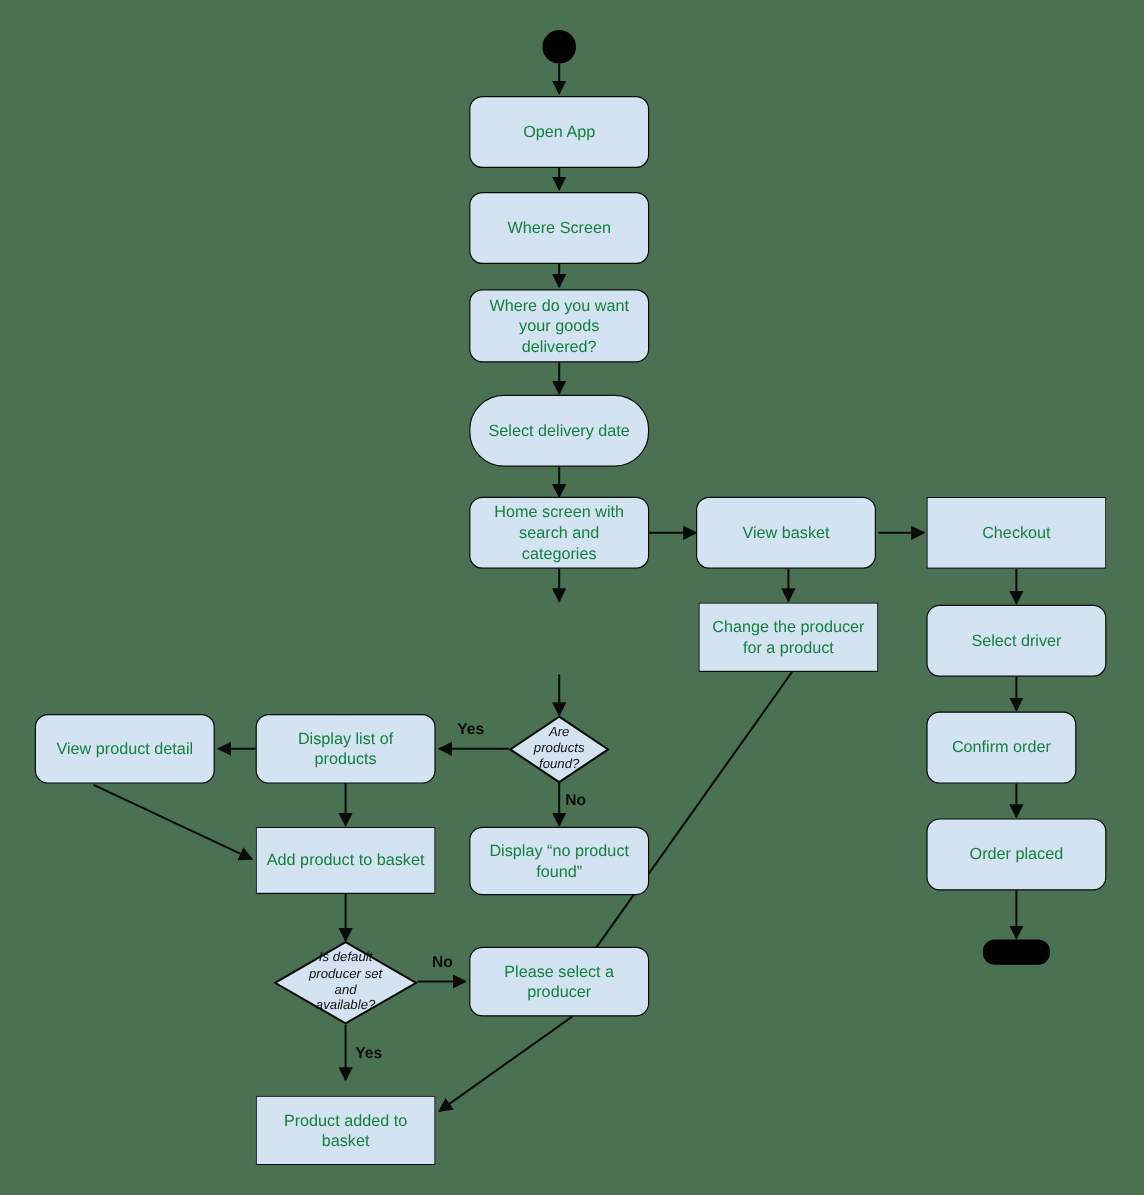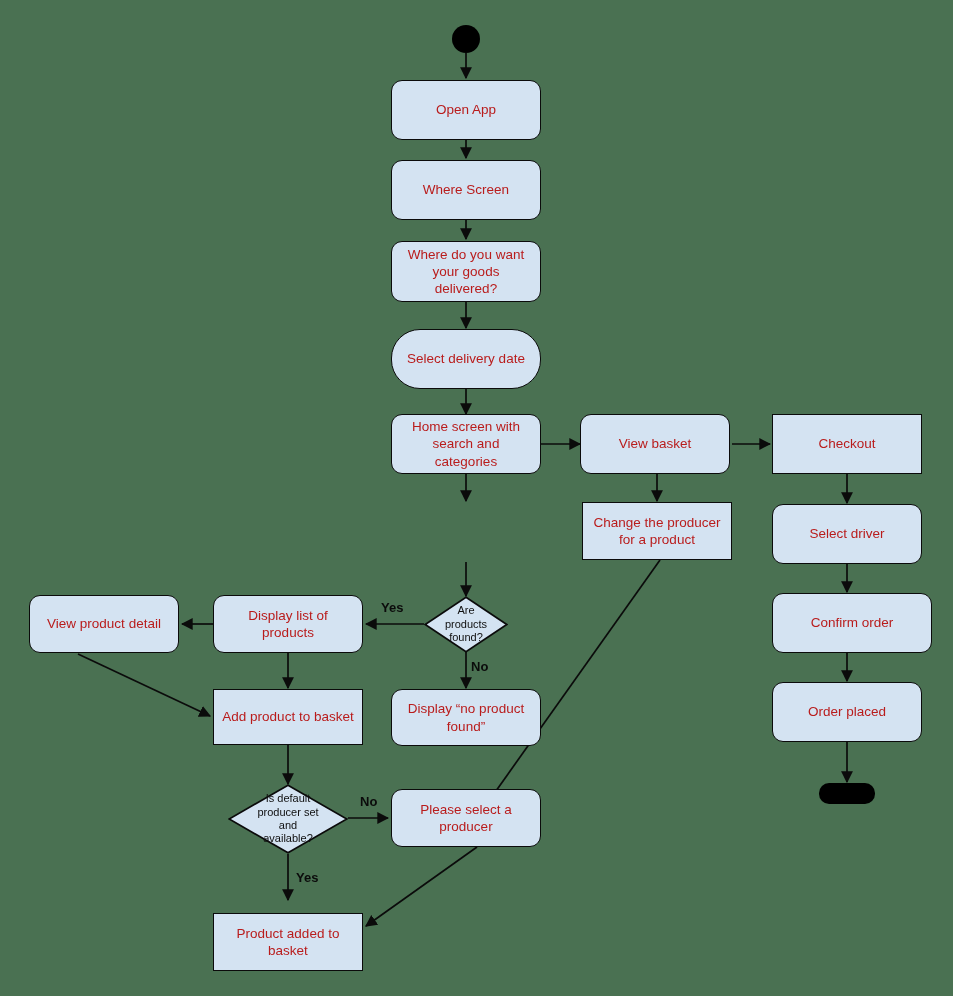--- a/index.html
+++ b/index.html
@@ -25,35 +25,36 @@
   }
   .node {
     position: absolute;
     box-sizing: border-box;
     background: #d4e3f2;
     border: 1.6px solid #0b0b0b;
     display: flex;
     align-items: center;
     justify-content: center;
     text-align: center;
-    color: #b91c1c;
+    color: #15803d;
     font-size: 13.5px;
     line-height: 1.28;
     padding: 2px 6px;
     white-space: pre-line;
   }
   .node.rounded { border-radius: 11px; }
   .node.sharp   { border-radius: 0; }
 
   .diamond {
     position: absolute;
     box-sizing: border-box;
     display: flex;
     align-items: center;
     justify-content: center;
+    font-style: italic;
   }
   .diamond .dshape {
     position: absolute;
     left: 0; top: 0;
     width: 100%; height: 100%;
   }
   .diamond .dlabel {
     position: relative;
     z-index: 2;
     text-align: center;
@@ -210,17 +211,17 @@
 
   <div class="node rounded" style="left:580px; top:414px; width:150px; height:60px;">View basket</div>
 
   <div class="node sharp" style="left:582px; top:502px; width:150px; height:58px;">Change the producer
 for a product</div>
 
   <div class="node sharp" style="left:772px; top:414px; width:150px; height:60px;">Checkout</div>
 
   <div class="node rounded" style="left:772px; top:504px; width:150px; height:60px;">Select driver</div>
 
-  <div class="node rounded" style="left:772px; top:593px; width:160px; height:60px;">Confirm order</div>
+  <div class="node rounded" style="left:772px; top:593px; width:125px; height:60px;">Confirm order</div>
 
   <div class="node rounded" style="left:772px; top:682px; width:150px; height:60px;">Order placed</div>
 
 </div>
 
 </body></html>

